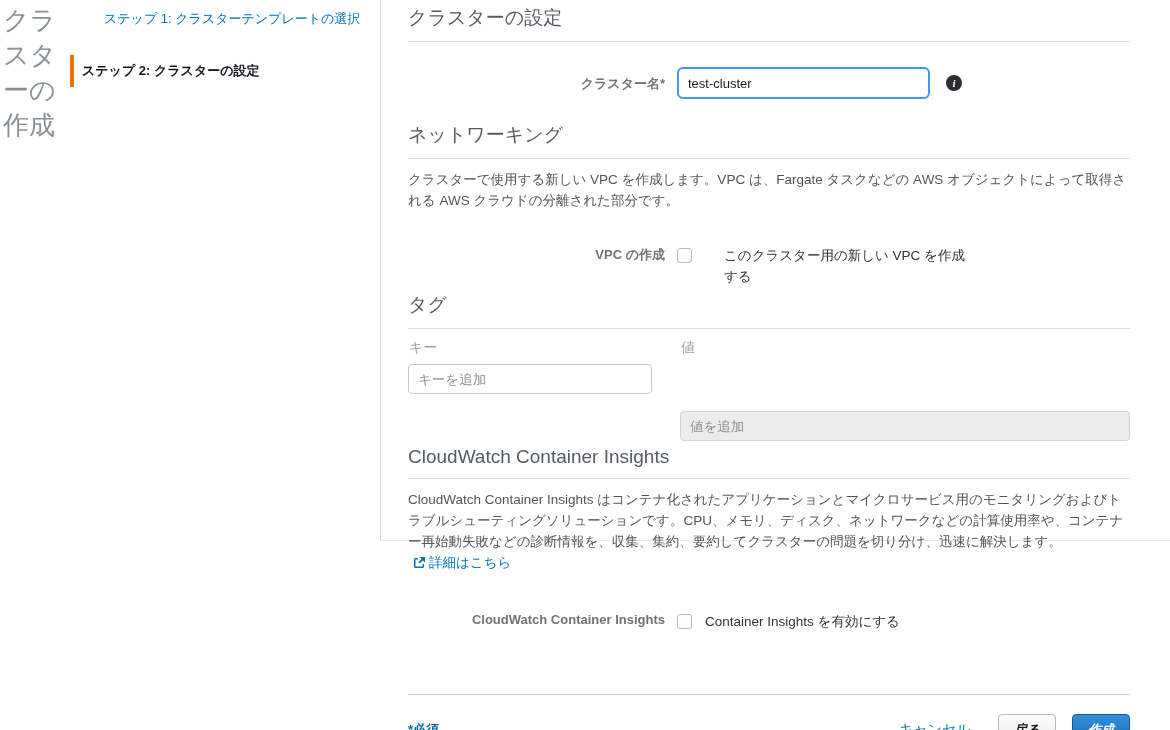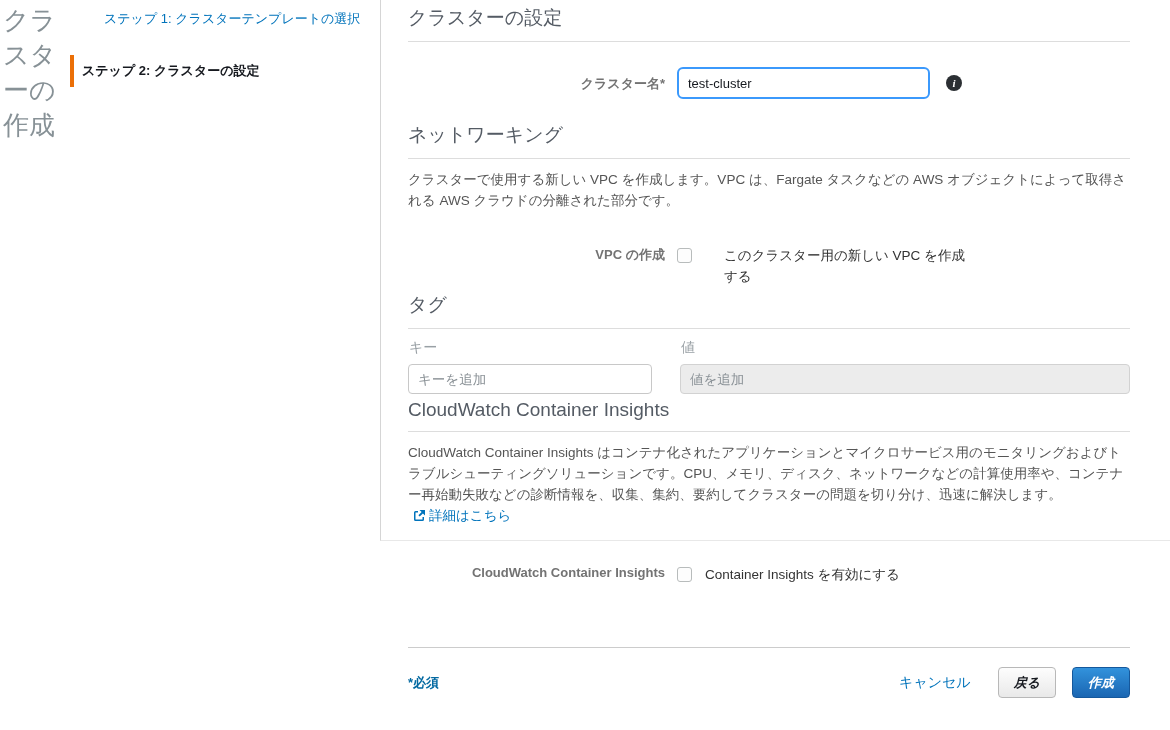--- a/index.html
+++ b/index.html
@@ -81,21 +81,21 @@
   .tag-col-key { width: 244px; margin-right: 28px; }
   .tag-col-value { width: 450px; }
   .tag-col-header { color: #99a0a5; font-size: 14px; margin: 10px 0 7px 1px; }
   .tag-input {
     width: 100%; height: 30px;
     border: 1px solid #c8c8c8; border-radius: 4px;
     padding: 0 9px; font-size: 13.5px; color: #16191f;
     font-family: inherit; outline: none;
   }
   .tag-input::placeholder { color: #8a9196; opacity: 1; }
-  .tag-input.disabled { background: #ececec; border-color: #d2d2d2; }
+  .tag-input.disabled { background: #ececec; border-color: #d2d2d2; margin-top: 47px; }
   .heading-cloudwatch { margin-top: 17px; }
   .details-link { color: #0073bb; text-decoration: none; cursor: pointer; white-space: nowrap; }
   .ext-icon { display: inline-block; vertical-align: -2px; margin: 0 3px 0 5px; }
   .row-insights { margin-top: 34px; }
   .footer-divider { border-top: 1px solid #ccc; margin-top: 62px; }
   .footer { display: flex; align-items: center; padding: 19px 0; }
   .required-note { font-weight: bold; font-size: 13px; color: #0369a1; }
   .footer-actions { margin-left: auto; display: flex; align-items: center; }
   .cancel-link { color: #0073bb; font-size: 14px; cursor: pointer; }
   .btn {

